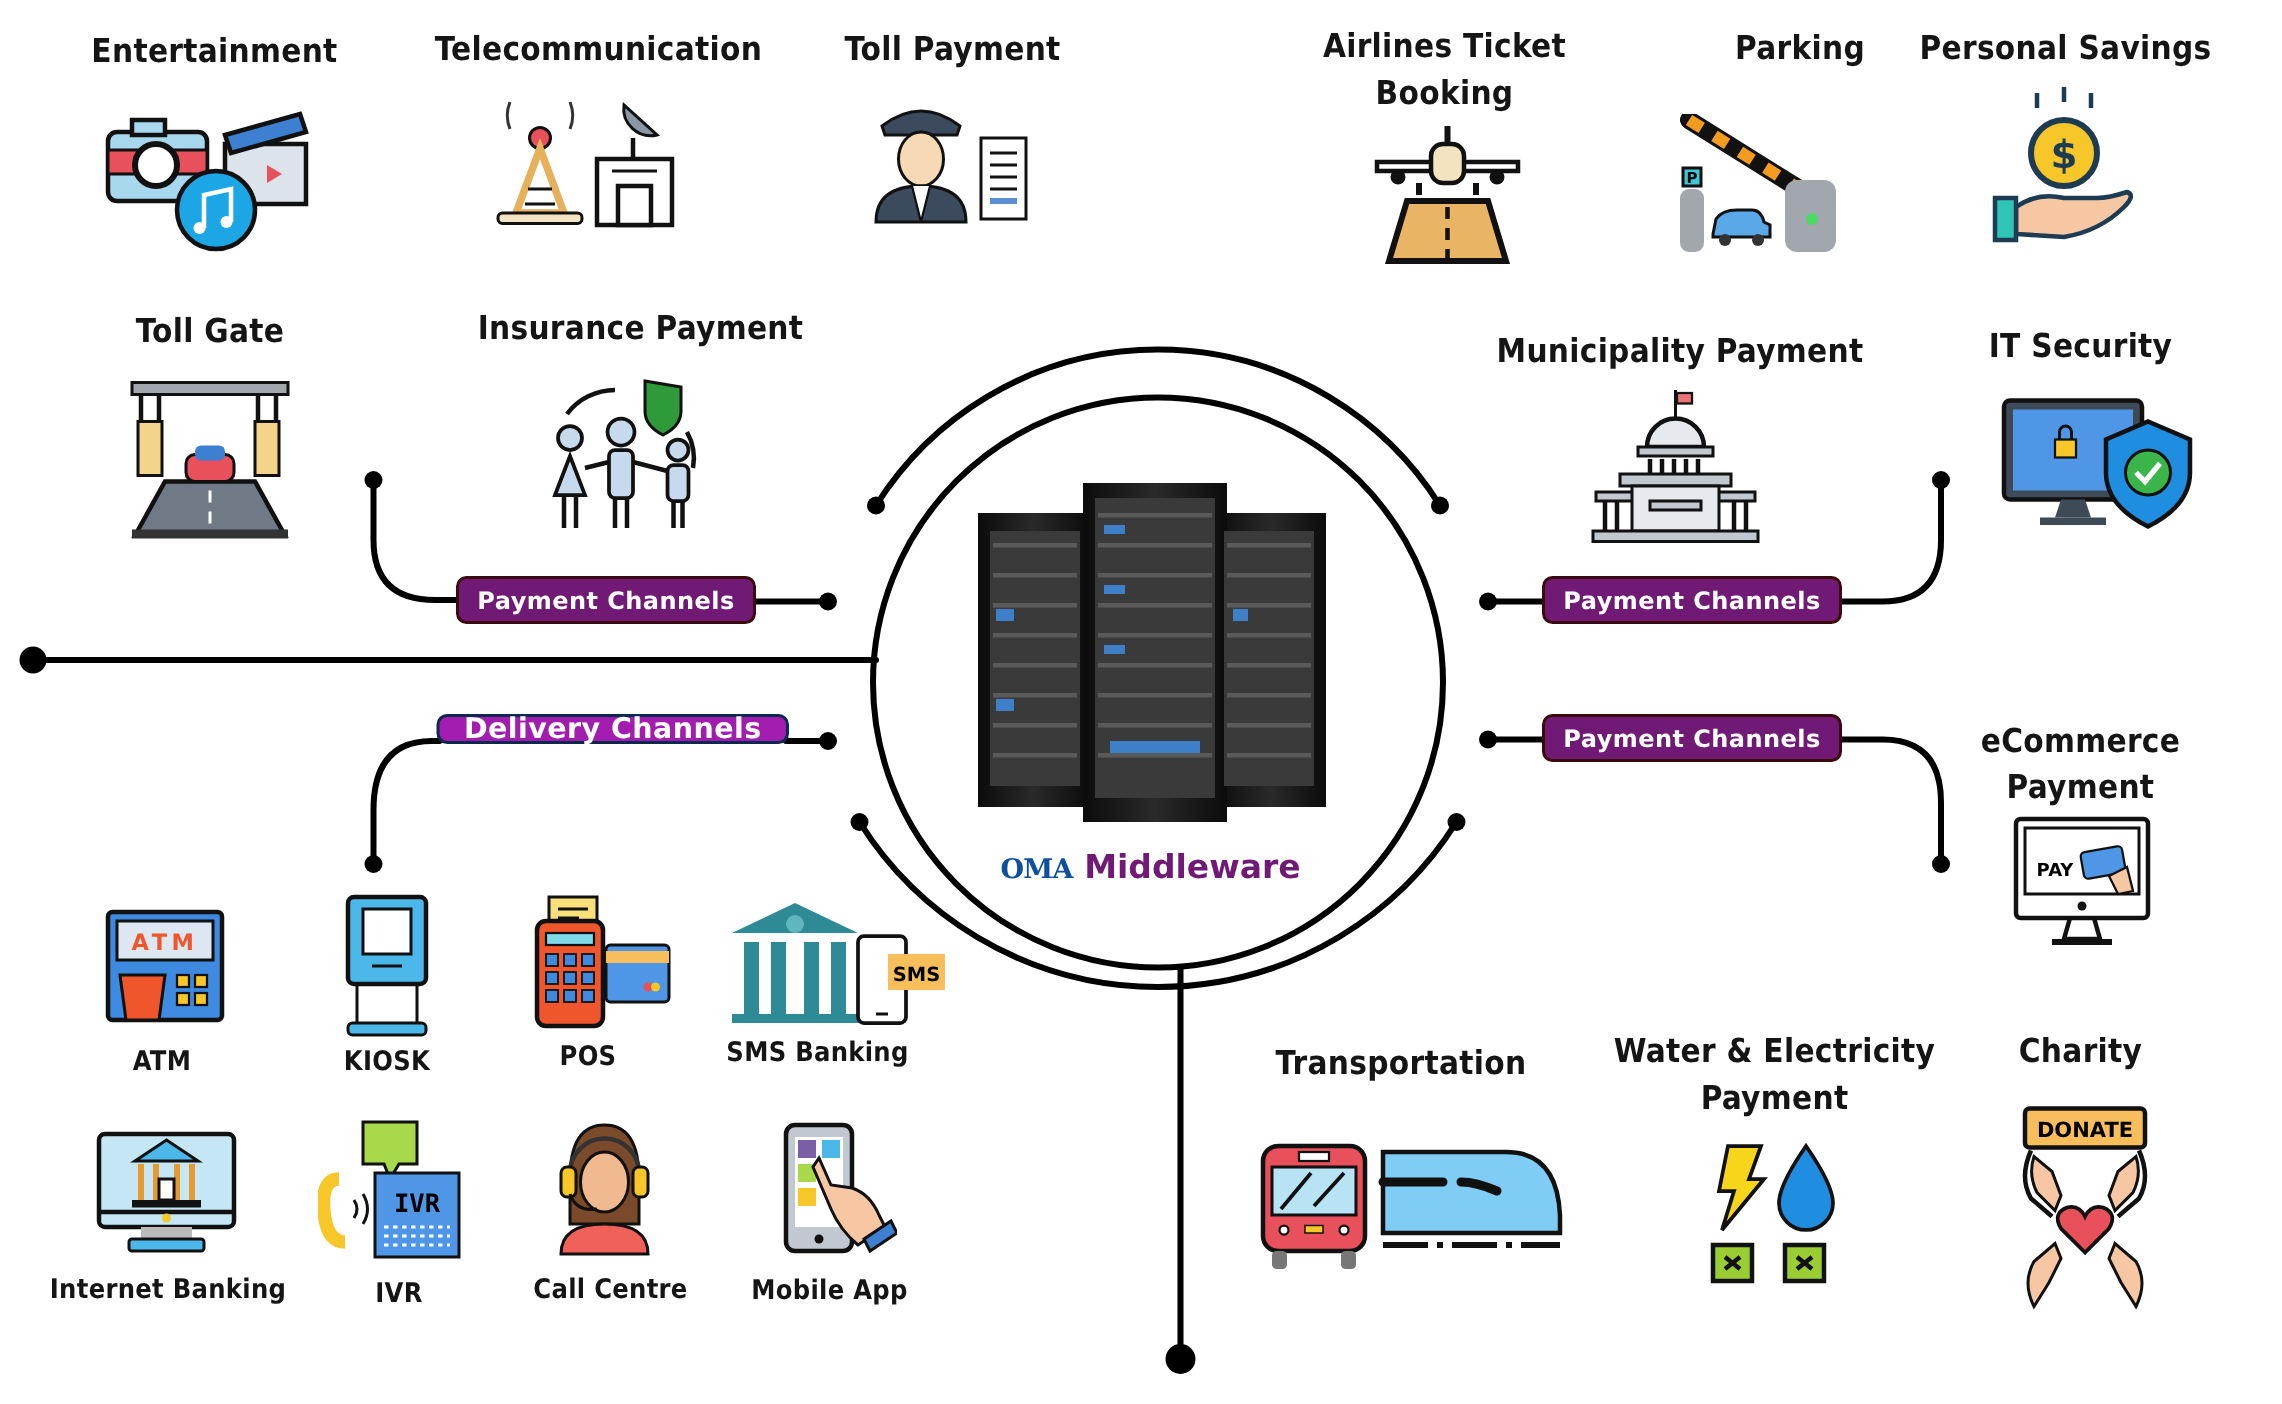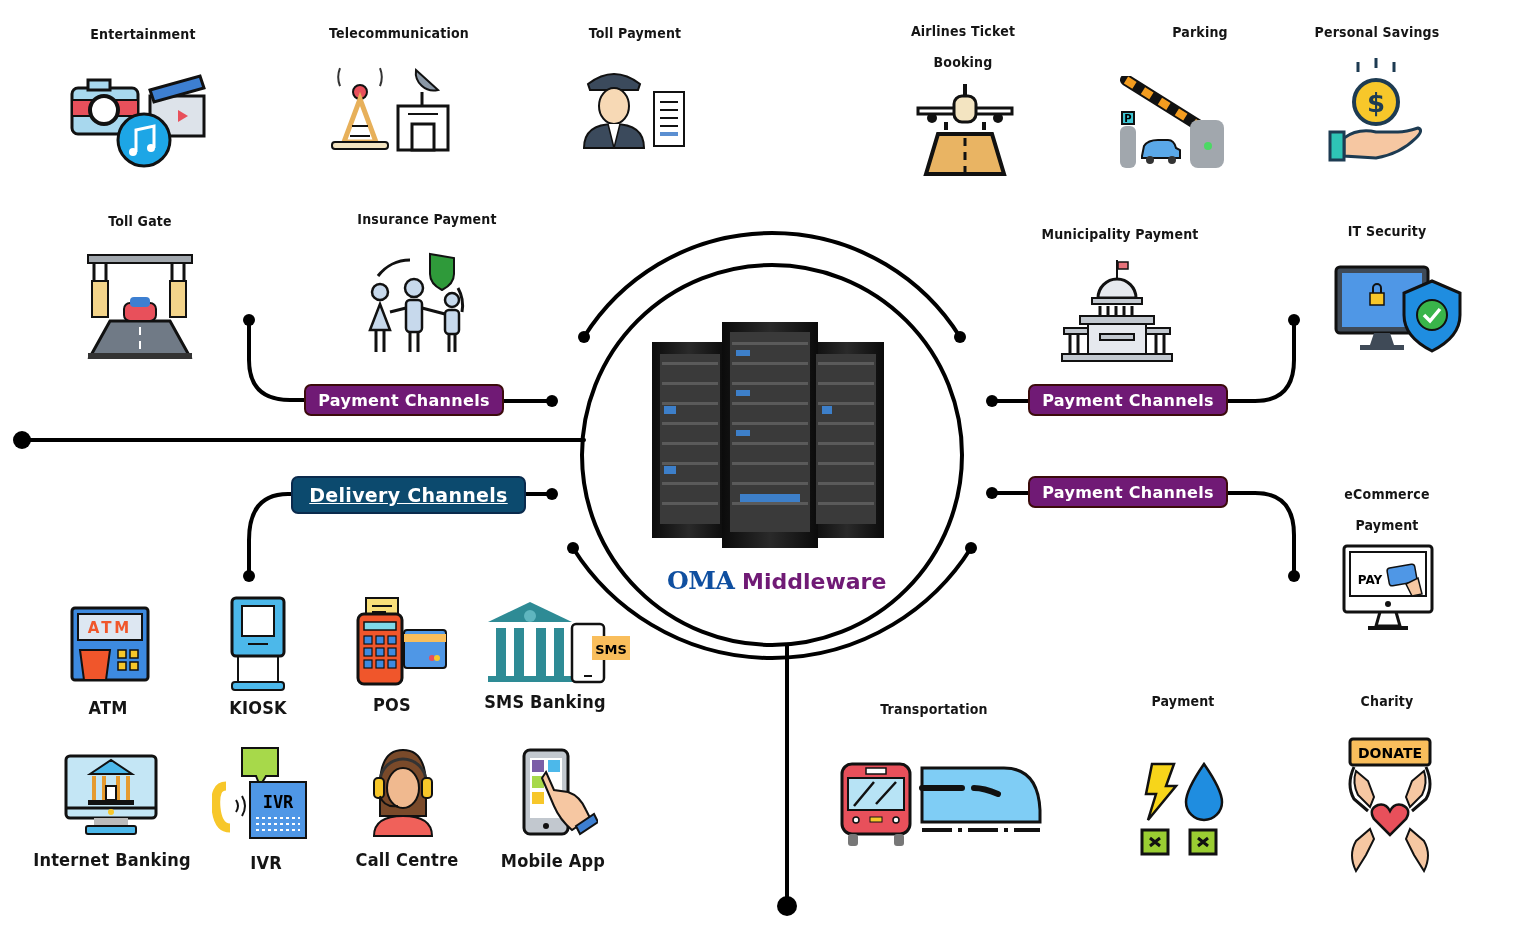--- a/index.html
+++ b/index.html
@@ -1,32 +1,32 @@
 <!DOCTYPE html>
 <html><head>
 <meta charset="utf-8">
 <style>
   html, body { margin: 0; padding: 0; background: #ffffff; }
   body { width: 1521px; height: 936px; position: relative; overflow: hidden;
          font-family: "DejaVu Sans", sans-serif; color: #111; }
   #wires { position: absolute; left: 0; top: 0; width: 1521px; height: 936px; }
   .label { position: absolute; font-family: "DejaVu Sans Condensed", "DejaVu Sans", sans-serif;
-           font-weight: bold; font-size: 14px; letter-spacing: 0.2px; text-align: center;
+           font-weight: bold; font-size: 22px; letter-spacing: 0.2px; text-align: center;
            white-space: nowrap; transform: translateX(-50%); line-height: 31px; color: #151515; }
   .label.small { font-size: 18px; line-height: 24px; }
   .icon { position: absolute; }
   .badge { position: absolute; height: 32px; border-radius: 7px; border: 2px solid #2a0000;
            color: #fff; font-weight: bold; font-size: 16px; display: flex; align-items: center;
            justify-content: center; box-sizing: border-box; letter-spacing: 0.3px;
            font-family: "DejaVu Sans", sans-serif; }
   .badge.red { background: #701a75; border-color: #3b0b0b; }
-  .badge.blue { background: #0c4a6e; border-color: #0a2a4d; font-size: 19px; height: 38px; text-decoration: underline; }
+  .badge.blue { background: #a21caf; border-color: #0a2a4d; font-size: 19px; height: 20px; }
   .center-title { position: absolute; left: 667px; top: 566px; font-size: 22px; font-weight: bold;
                   white-space: nowrap; }
-  .center-title .brand { font-family: "DejaVu Serif", serif; color: #0f4fa0; font-size: 25px;
+  .center-title .brand { font-family: "DejaVu Serif", serif; color: #0f4fa0; font-size: 18px;
                          letter-spacing: -0.5px; }
   .center-title .rest { font-family: "DejaVu Sans", sans-serif; color: #701a75; }
 </style>
 </head>
 <body>
 
 <svg id="wires" viewBox="0 0 1521 936">
   <g fill="none" stroke="#000" stroke-width="4" stroke-linecap="round">
 
     <circle cx="772" cy="455" r="190"></circle>
@@ -319,20 +319,21 @@
     <rect x="36" y="57" width="12" height="5" fill="#f7c72a" stroke="#111" stroke-width="1"></rect>
     <rect x="14" y="74" width="10" height="12" rx="3" fill="#777"></rect>
       <rect x="60" y="74" width="10" height="12" rx="3" fill="#777"></rect>
     <path d="M88 8 L170 8 Q204 8 206 50 L206 62 L88 62 Z" fill="#7fcdf5" stroke="#111" stroke-width="3"></path>
     <path d="M88 28 L128 28 M140 28 Q150 28 164 34" stroke="#111" stroke-width="6" stroke-linecap="round"></path>
     <path d="M88 70 L206 70" stroke="#111" stroke-width="4" stroke-dasharray="30 6 4 6"></path>
   </svg>
 </div>
 
 <div class="label" style="left:1183px;top:686px;">
+  <div>Water &amp; Electricity</div>
   <div>Payment</div>
 </div>
 <div class="icon" style="left:1138px;top:762px;">
   <svg width="88" height="96" viewBox="0 0 88 96">
     <path d="M14 2 L36 2 L28 24 L38 24 L10 58 L18 32 L8 32 Z" fill="#f7d51a" stroke="#111" stroke-width="2.5"></path>
     <path d="M66 2 Q84 28 84 40 A18 18 0 0 1 48 40 Q48 28 66 2 Z" fill="#1f8de0" stroke="#111" stroke-width="2.5"></path>
     <rect x="4" y="68" width="26" height="24" fill="#9acd32" stroke="#111" stroke-width="3"></rect>
     <rect x="52" y="68" width="26" height="24" fill="#9acd32" stroke="#111" stroke-width="3"></rect>
     <path d="M12 76 L22 84 M22 76 L12 84 M60 76 L70 84 M70 76 L60 84" stroke="#111" stroke-width="3"></path>
   </svg>

